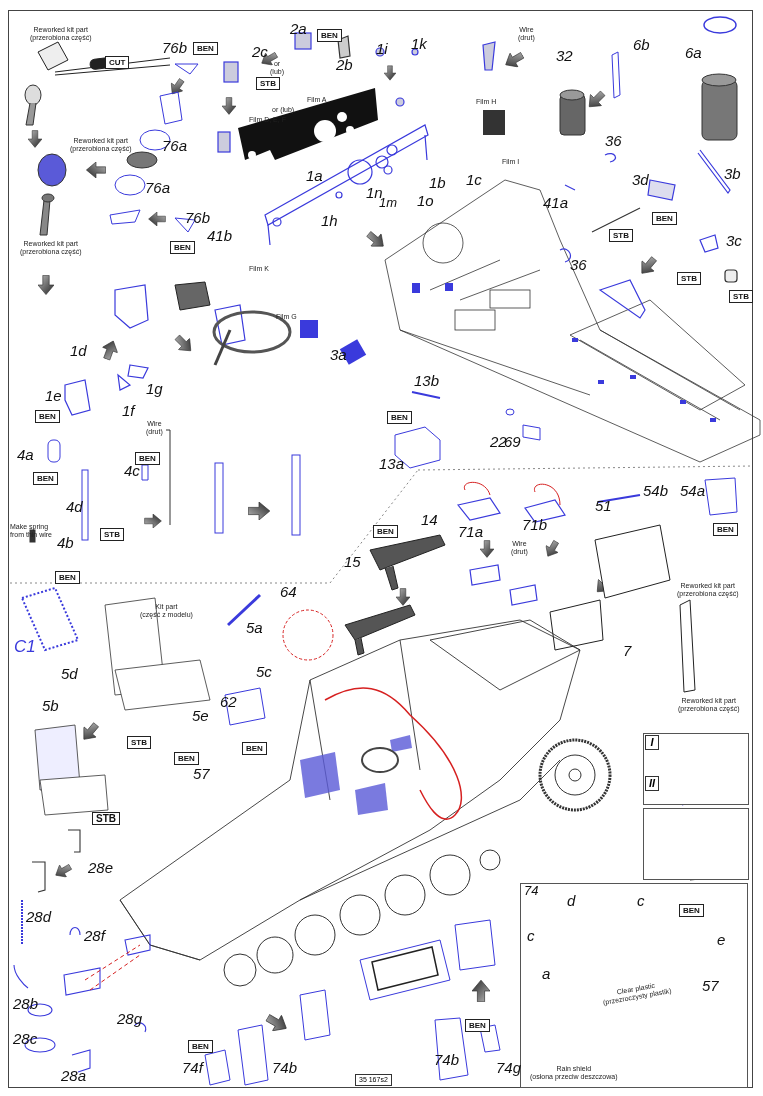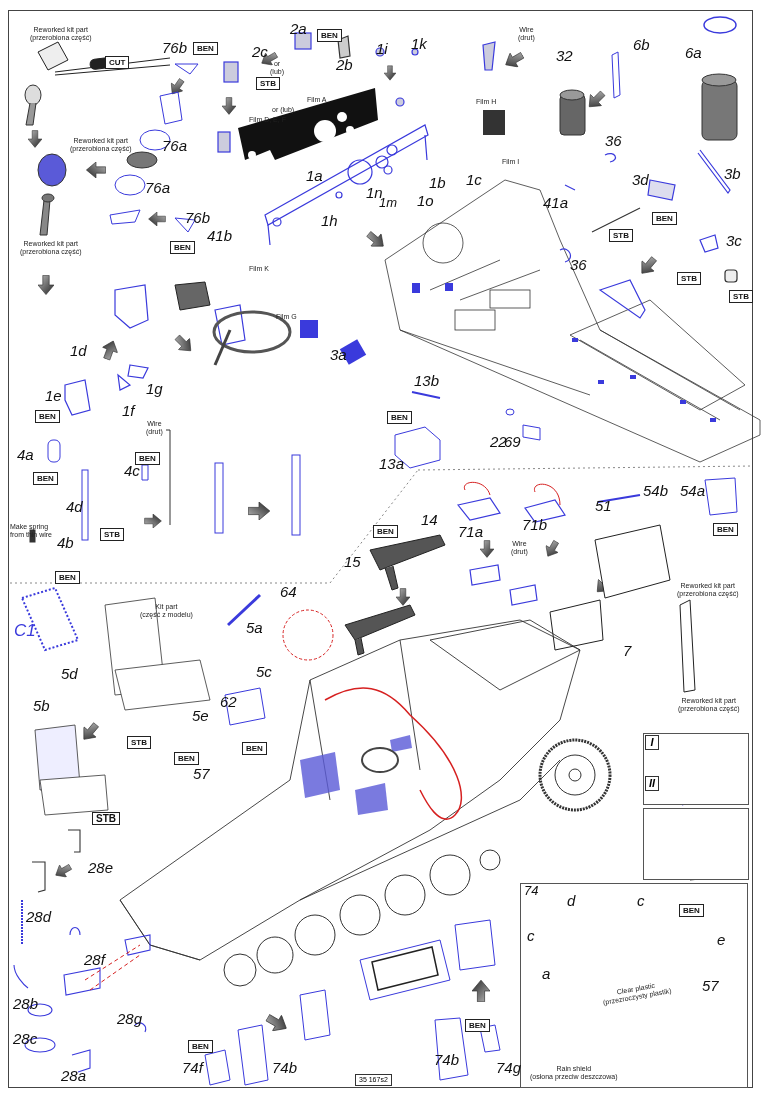--- a/index.html
+++ b/index.html
@@ -1,20 +1,20 @@
 <!DOCTYPE html>
 <html><head>
 <meta charset="utf-8">
 <style>
   html, body { margin:0; padding:0; background:#fff; }
   body { width:763px; height:1096px; position:relative; overflow:hidden; font-family:"Liberation Sans", sans-serif; }
   .frame { position:absolute; left:8px; top:10px; width:745px; height:1078px; border:1.5px solid #444; box-sizing:border-box; }
   svg.art { position:absolute; left:0; top:0; }
   .lbl { position:absolute; font-style:italic; font-size:15px; color:#111; font-family:"Liberation Sans", sans-serif; white-space:nowrap; line-height:1; }
-  .lbl.big { font-size:17px; }
+  .lbl.big { font-size:17px;margin-top:16px; }
   .note { position:absolute; font-size:7px; color:#222; text-align:center; line-height:1.15; white-space:nowrap; font-family:"Liberation Sans", sans-serif; }
   .tag { position:absolute; font-size:8px; font-weight:bold; border:1px solid #222; padding:0 3px; line-height:11px; background:#fff; color:#111; font-family:"Liberation Sans", sans-serif; }
   .roman { position:absolute; font-size:11px; font-weight:bold; font-style:italic; border:1px solid #333; width:12px; height:13px; text-align:center; line-height:13px; background:#fff; }
   .code { position:absolute; left:355px; top:1074px; font-size:7px; border:1px solid #333; padding:0 3px; line-height:10px; background:#fff; }
   .inset { position:absolute; border:1.5px solid #555; box-sizing:border-box; background:#fff; }
 </style>
 </head>
 <body>
 
 <div class="frame"></div>
@@ -429,29 +429,29 @@
 <div class="lbl" style="left:344px;top:554px;">15</div>
 <div class="lbl" style="left:458px;top:524px;">71a</div>
 <div class="lbl" style="left:522px;top:517px;">71b</div>
 <div class="lbl" style="left:595px;top:498px;">51</div>
 <div class="lbl" style="left:643px;top:483px;">54b</div>
 <div class="lbl" style="left:680px;top:483px;">54a</div>
 <div class="lbl big" style="left:14px;top:622px;color:#3a3adc;">C1</div>
 <div class="lbl" style="left:246px;top:620px;">5a</div>
 <div class="lbl" style="left:256px;top:664px;">5c</div>
 <div class="lbl" style="left:61px;top:666px;">5d</div>
-<div class="lbl" style="left:33px;top:698px;font-style:italic;">5b</div>
+<div class="lbl" style="left:42px;top:698px;font-style:italic;">5b</div>
 <div class="lbl" style="left:152px;top:708px;margin-left:40px;">5e</div>
 <div class="lbl" style="left:280px;top:584px;">64</div>
 <div class="lbl" style="left:220px;top:694px;">62</div>
 <div class="lbl" style="left:193px;top:766px;">57</div>
 <div class="lbl" style="left:623px;top:643px;">7</div>
 <div class="lbl" style="left:88px;top:860px;">28e</div>
 <div class="lbl" style="left:26px;top:909px;">28d</div>
-<div class="lbl" style="left:84px;top:928px;margin-top:24px;">28f</div>
+<div class="lbl" style="left:84px;top:928px;">28f</div>
 <div class="lbl" style="left:13px;top:996px;">28b</div>
 <div class="lbl" style="left:13px;top:1031px;">28c</div>
 <div class="lbl" style="left:117px;top:1011px;">28g</div>
 <div class="lbl" style="left:61px;top:1068px;">28a</div>
 <div class="lbl" style="left:182px;top:1060px;">74f</div>
 <div class="lbl" style="left:272px;top:1060px;">74b</div>
 <div class="lbl" style="left:434px;top:1052px;">74b</div>
 <div class="lbl" style="left:496px;top:1060px;">74g</div>
 <div class="lbl" style="left:524px;top:884px;font-size:13px;">74</div>
 <div class="lbl" style="left:567px;top:893px;">d</div>

